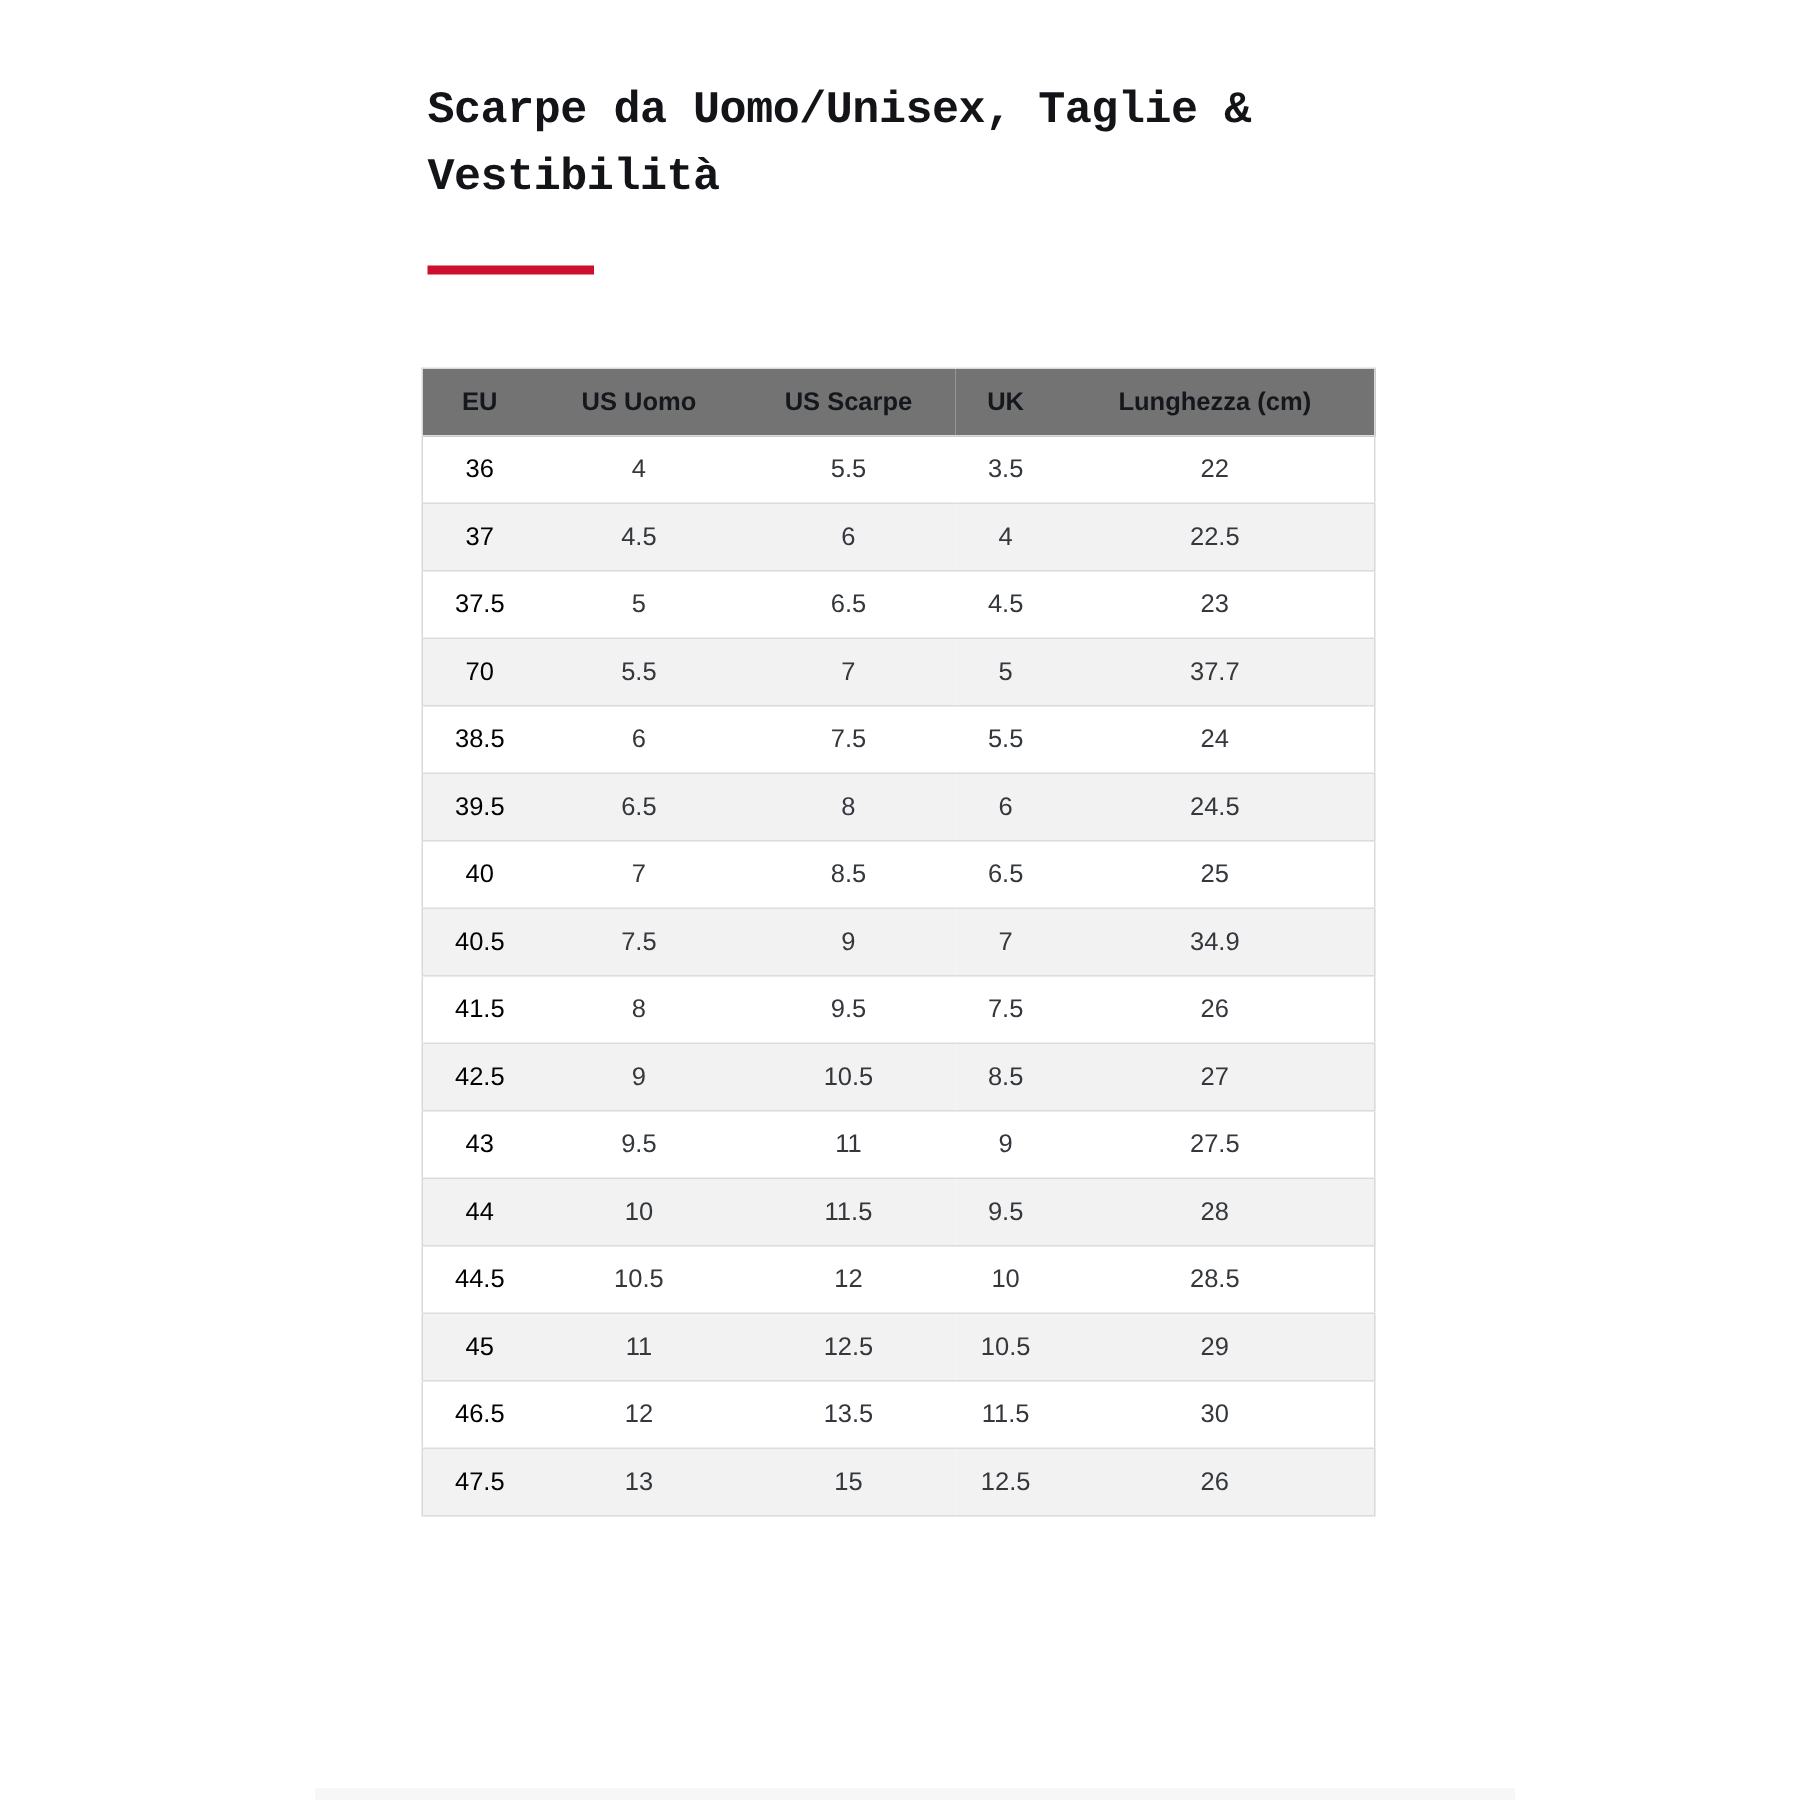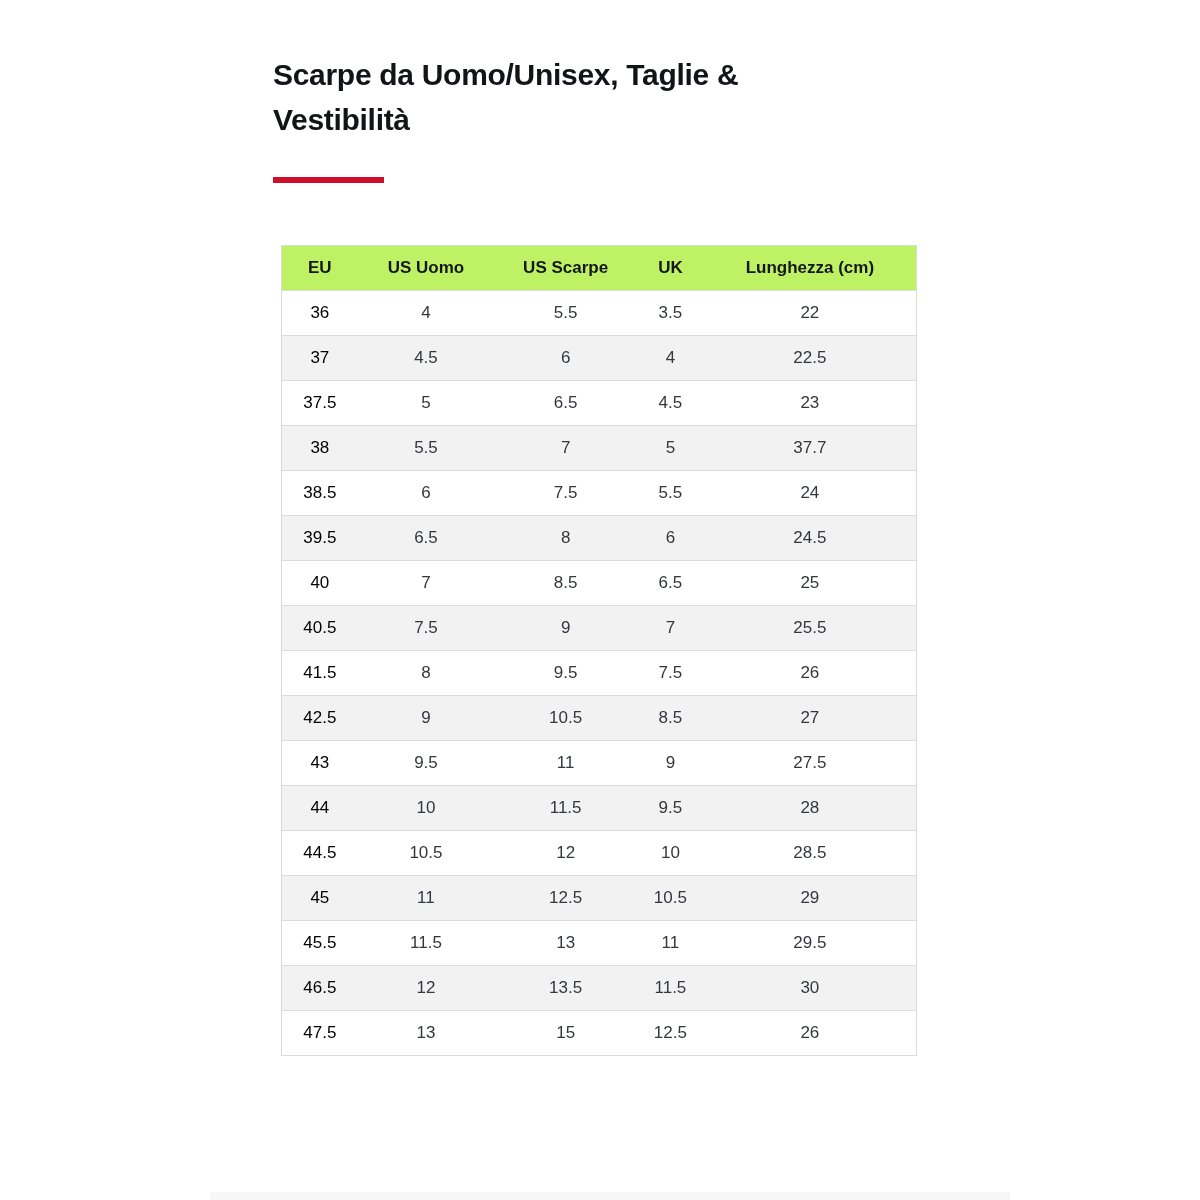--- a/index.html
+++ b/index.html
@@ -12,23 +12,24 @@
     font-family: "Liberation Sans", sans-serif;
   }
   .page {
     position: relative;
     width: 1200px;
     height: 1200px;
     background: #ffffff;
   }
   .content {
     position: absolute;
-    left: 273px;
+    left: 285px;
     top: 52px;
     width: 640px;
+    font-family: Liberation Mono, monospace;
   }
   .page-title {
     width: 560px;
     font-size: 30px;
     line-height: 45px;
     font-weight: 600;
     letter-spacing: -0.3px;
     color: #121418;
     margin: 0;
   }
@@ -58,21 +59,21 @@
   .size-table col.c-uk       { width: 10.5%; }
   .size-table col.c-lung     { width: 33.5%; }
   .size-table th, .size-table td {
     text-align: center;
     vertical-align: middle;
     height: 44px;
     padding: 0 4px;
     border-bottom: 1px solid #dcdcde;
   }
   .size-table thead th {
-    background: #bef264;
+    background: #737373;
     font-weight: 700;
     color: #14171c;
   }
   .size-table tbody td {
     color: #34373c;
     font-weight: 400;
   }
   .size-table tbody td:first-child {
     font-weight: 400;
     color: #000000;
@@ -136,21 +137,21 @@
             <td>22.5</td>
           </tr>
           <tr>
             <td>37.5</td>
             <td>5</td>
             <td>6.5</td>
             <td>4.5</td>
             <td>23</td>
           </tr>
           <tr>
-            <td>38</td>
+            <td>70</td>
             <td>5.5</td>
             <td>7</td>
             <td>5</td>
             <td>37.7</td>
           </tr>
           <tr>
             <td>38.5</td>
             <td>6</td>
             <td>7.5</td>
             <td>5.5</td>
@@ -168,21 +169,21 @@
             <td>7</td>
             <td>8.5</td>
             <td>6.5</td>
             <td>25</td>
           </tr>
           <tr>
             <td>40.5</td>
             <td>7.5</td>
             <td>9</td>
             <td>7</td>
-            <td>25.5</td>
+            <td>34.9</td>
           </tr>
           <tr>
             <td>41.5</td>
             <td>8</td>
             <td>9.5</td>
             <td>7.5</td>
             <td>26</td>
           </tr>
           <tr>
             <td>42.5</td>
@@ -213,27 +214,20 @@
             <td>28.5</td>
           </tr>
           <tr>
             <td>45</td>
             <td>11</td>
             <td>12.5</td>
             <td>10.5</td>
             <td>29</td>
           </tr>
           <tr>
-            <td>45.5</td>
-            <td>11.5</td>
-            <td>13</td>
-            <td>11</td>
-            <td>29.5</td>
-          </tr>
-          <tr>
             <td>46.5</td>
             <td>12</td>
             <td>13.5</td>
             <td>11.5</td>
             <td>30</td>
           </tr>
           <tr>
             <td>47.5</td>
             <td>13</td>
             <td>15</td>

